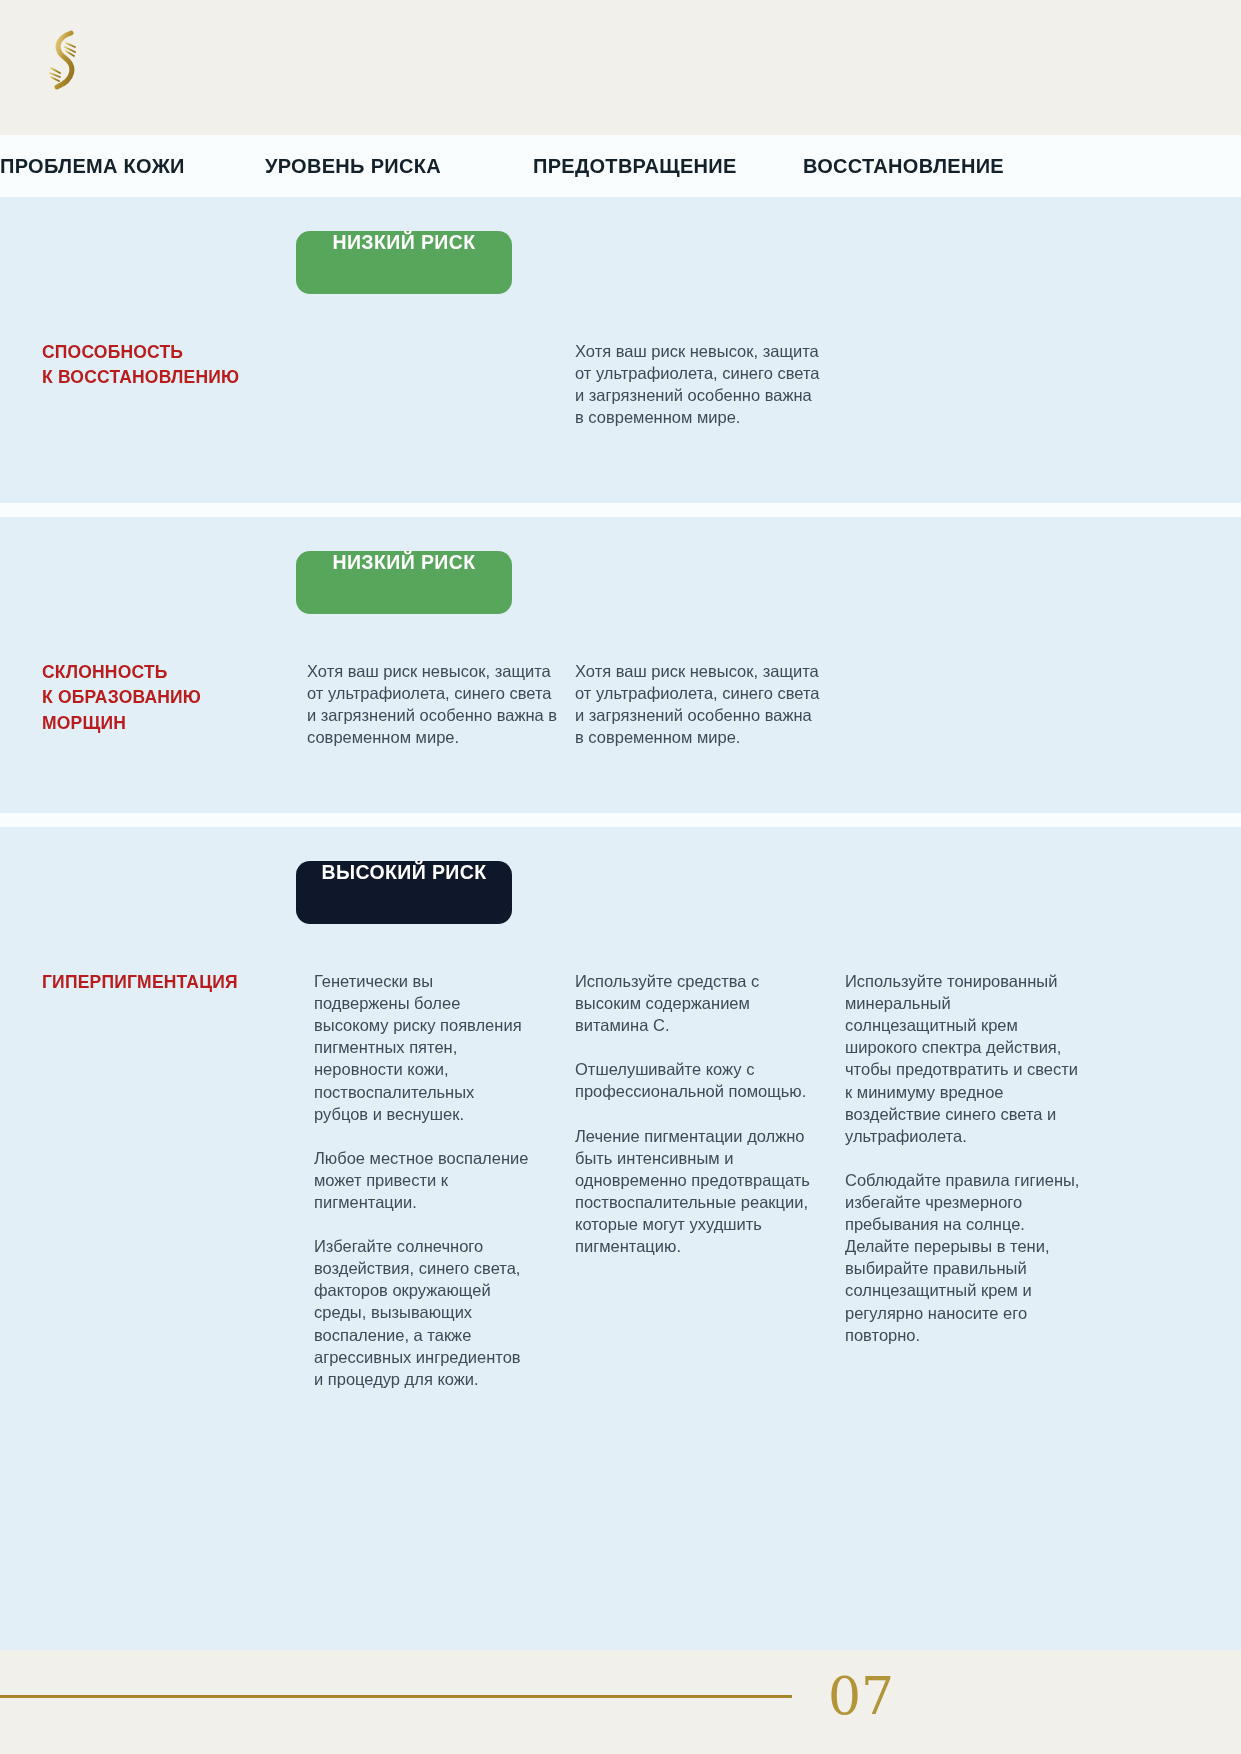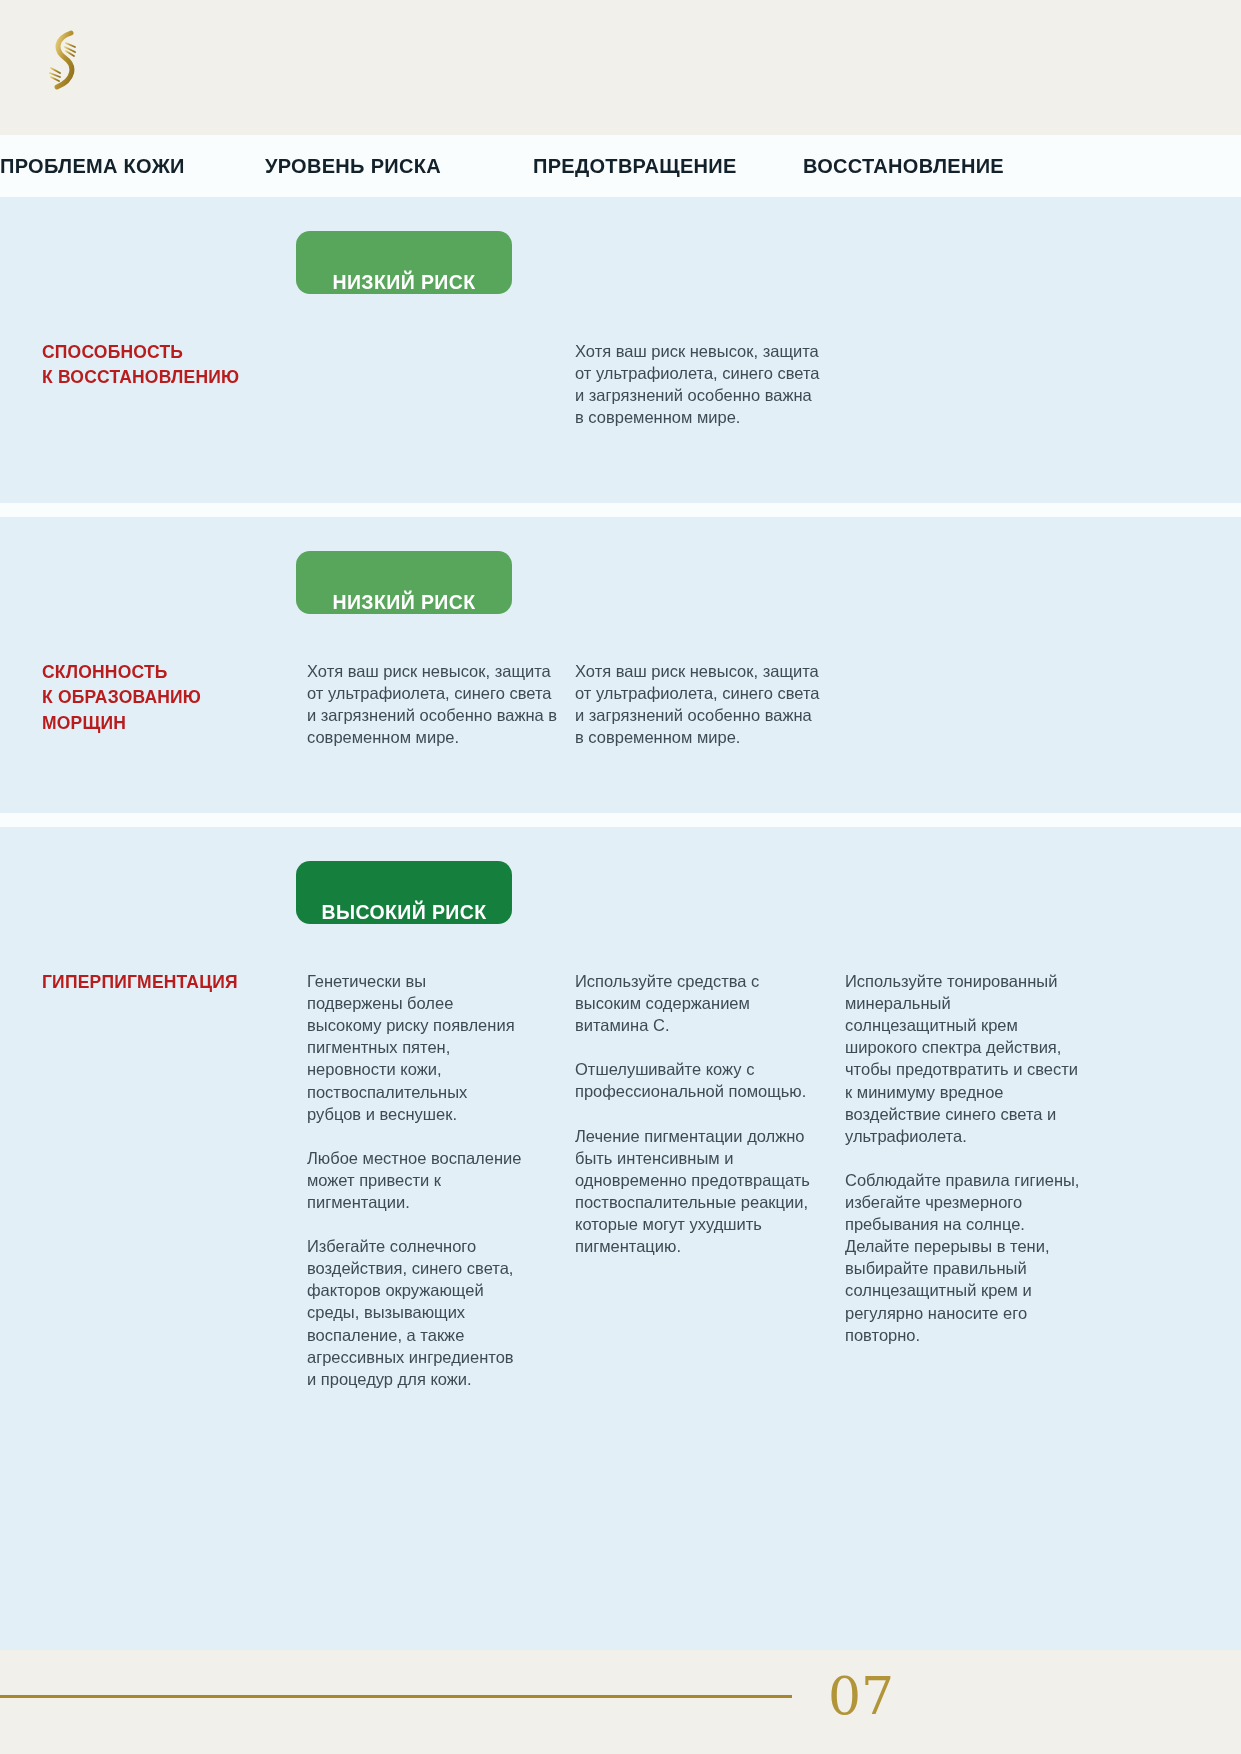--- a/index.html
+++ b/index.html
@@ -25,40 +25,40 @@
     padding:34px 30px 30px 42px;
     display:grid;grid-template-columns:265px 268px 270px 1fr;
     grid-template-rows:auto 1fr;row-gap:46px;
   }
   .card-1{min-height:306px;}
   .card-2{min-height:296px;}
   .card-3{min-height:823px;}
   .badge{
     grid-column:2;grid-row:1;justify-self:start;margin-left:-11px;
     width:216px;height:63px;border-radius:14px;
-    display:flex;align-items:flex-end;justify-content:center;
+    display:flex;align-items:flex-start;justify-content:center;
     color:#FFFFFF;font-weight:bold;font-size:19.5px;letter-spacing:.4px;
   }
   .badge-low{background:#58A55C;}
-  .badge-high{background:#15803d;}
+  .badge-high{background:#0f172a;}
   .problem-title{
     grid-column:1;grid-row:2;margin:0;
     font-size:17.5px;line-height:1.45;letter-spacing:.2px;
     color:#b91c1c;font-weight:bold;white-space:pre-line;
   }
   .cell{grid-row:2;}
   .cell-risk{grid-column:2;}
   .cell-prev{grid-column:3;}
   .cell-recov{grid-column:4;}
   .cell p{margin:0 0 22px;font-size:16.5px;line-height:1.34;color:#3E4B55;}
   .cell p:last-child{margin-bottom:0;}
   .cell-risk p{max-width:258px;}
   .cell-prev p{max-width:248px;}
   .cell-recov p{max-width:238px;}
-  .card-3 .cell-risk p{max-width:218px;}
+  .card-3 .cell-risk p{max-width:218px;margin-left:7px;}
   
   .footer{
     height:72px;display:flex;align-items:center;gap:36px;
     padding-top:10px;
   }
   .rule{width:792px;height:3px;background:#A8872C;}
   .page-number{
     font-family:"DejaVu Serif","Liberation Serif",serif;
     font-size:52px;line-height:1;color:#B19538;
   }

